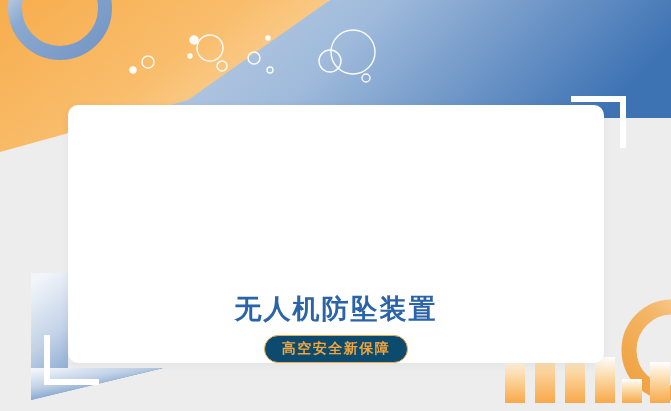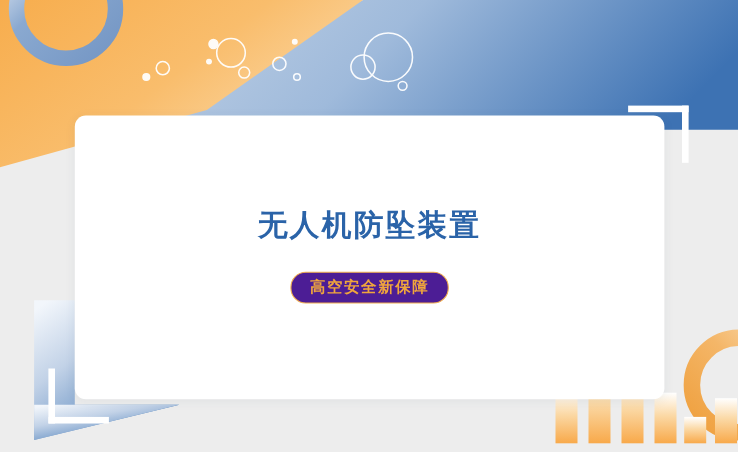--- a/index.html
+++ b/index.html
@@ -35,43 +35,43 @@
     box-shadow: 0 2px 10px rgba(40,60,90,0.06);
     z-index: 40;
   }
   #card-inner {
     position: absolute;
     left: 0; right: 0;
     top: 0; bottom: 0;
     display: flex;
     flex-direction: column;
     align-items: center;
-    justify-content: center;
-    gap: 28px;
+    justify-content: flex-end;
+    gap: 12px;
   }
   #title {
     font-size: 27px;
     font-weight: bold;
     letter-spacing: 2px;
     color: #2a63a8;
     text-shadow: 0 1px 0 rgba(255,255,255,0.6);
     line-height: 1;
     white-space: nowrap;
   }
   #badge {
     display: inline-block;
     padding: 5px 17px 6px 17px;
     border: 1.5px solid #f0ad4e;
     border-radius: 14px;
     color: #f0a63c;
     font-size: 14px;
     font-weight: bold;
     letter-spacing: 1.5px;
     line-height: 1.1;
-    background: #4c1d95;
+    background: #0c4a6e;
     white-space: nowrap;
   }
 </style>
 </head>
 <body>
 
 <div id="stage">
 
   <svg class="layer" viewBox="0 0 671 411" width="671" height="411" preserveAspectRatio="none">
     <defs>

